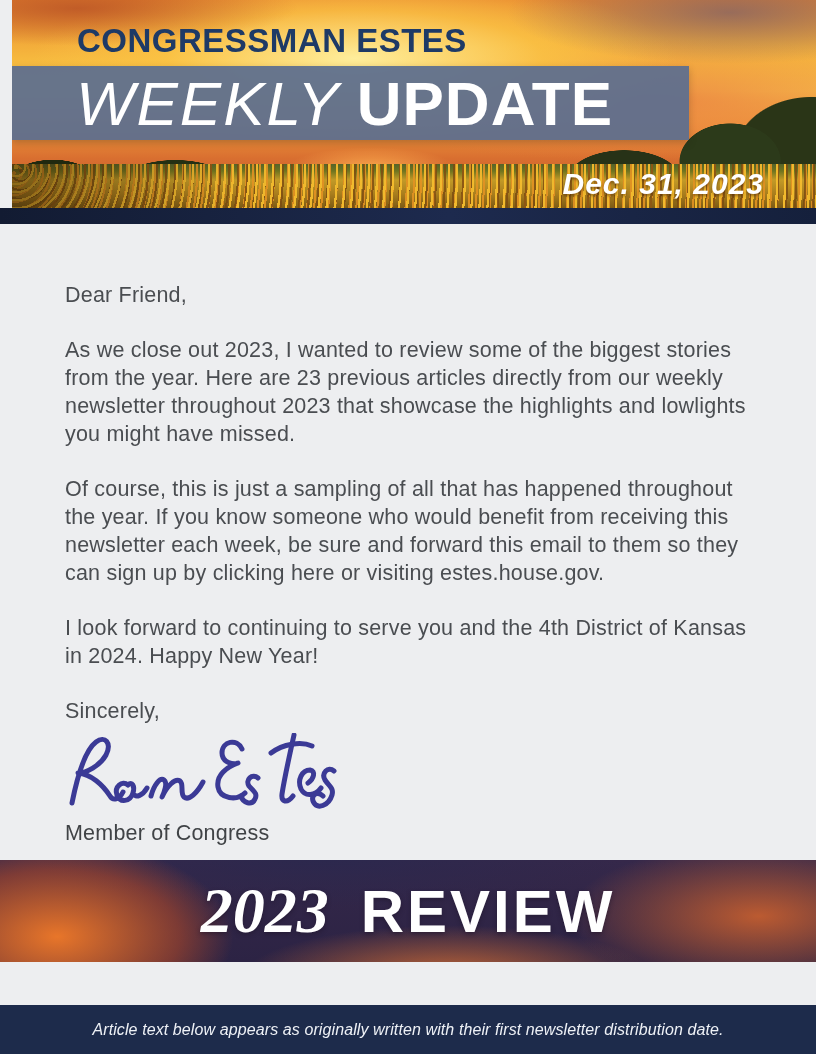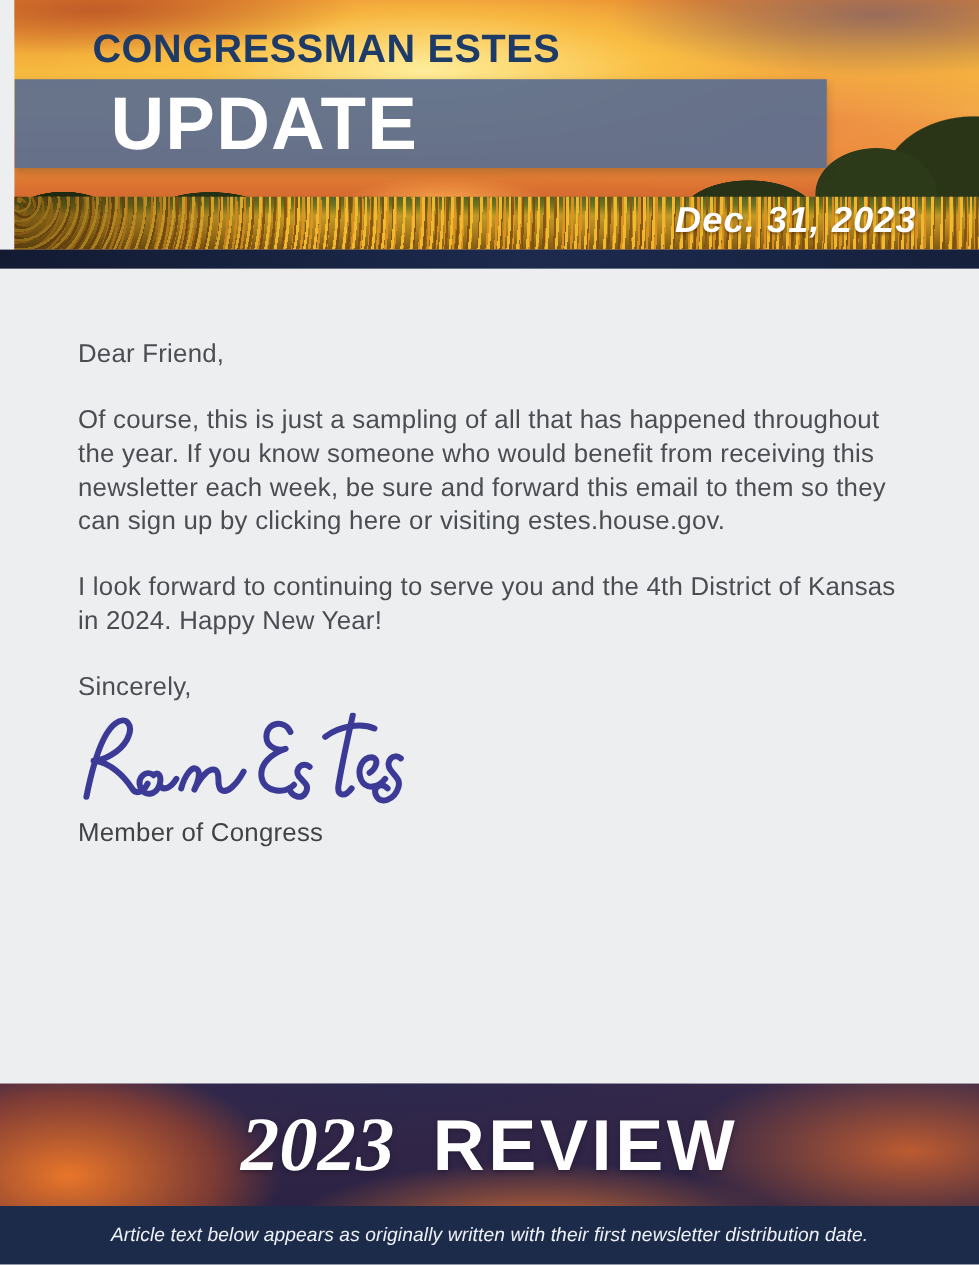--- a/index.html
+++ b/index.html
@@ -71,21 +71,21 @@
     color:#4a4d51; font-size:21.5px; line-height:28px; letter-spacing:.2px;
   }
   .letter-body p { margin:0 0 27px 0; }
   .letter-body a { color:inherit; text-decoration:none; cursor:pointer; }
   .closing { margin-bottom:8px !important; }
   .signature { display:block; margin:0 0 10px 0; }
   .member-title { margin:0 !important; color:#404346; }
 
   
   .review-banner {
-    position:absolute; top:903px; left:0; width:816px; height:102px; overflow:hidden;
+    position:absolute; top:860px; left:0; width:816px; height:102px; overflow:hidden;
     display:flex; align-items:center; justify-content:center;
     background:
       radial-gradient(ellipse 30% 130% at 7% 75%, rgba(242,122,40,.95) 0%, rgba(200,80,35,.5) 50%, rgba(200,80,35,0) 72%),
       radial-gradient(ellipse 36% 110% at 93% 55%, rgba(212,100,45,.85) 0%, rgba(212,100,45,0) 65%),
       radial-gradient(ellipse 42% 85% at 55% 115%, rgba(235,120,50,.8) 0%, rgba(235,120,50,0) 60%),
       radial-gradient(ellipse 52% 75% at 40% -5%, rgba(42,40,78,.9) 0%, rgba(42,40,78,0) 70%),
       linear-gradient(180deg,#35284a 0%,#2c2344 100%);
   }
   .review-year {
     font-family:"Liberation Serif", serif; font-style:italic; font-weight:bold;
@@ -108,29 +108,31 @@
 </head>
 <body>
 
 <div class="page">
 
   <div class="header">
     <div class="treeline"></div>
     <div class="field"></div>
     <div class="congressman-title">CONGRESSMAN ESTES</div>
     <div class="weekly-band">
+      <span class="weekly-label">WEEKLY</span>
       <span class="update-label">UPDATE</span>
     </div>
     <div class="header-date">Dec. 31, 2023</div>
   </div>
 
   <div class="navy-stripe"></div>
 
   <div class="letter-body">
     <p>Dear Friend,</p>
+    <p>As we close out 2023, I wanted to review some of the biggest stories from the year. Here are 23 previous articles directly from our weekly newsletter throughout 2023 that showcase the highlights and lowlights you might have missed.</p>
     <p><span>Of course, this is just a sampling of all that has happened throughout the year. If you know someone who would benefit from receiving this newsletter each week, be sure and forward this email to them so they can sign up by </span><a>clicking here</a><span> or visiting </span><a>estes.house.gov</a><span>.</span></p>
     <p>I look forward to continuing to serve you and the 4th District of Kansas in 2024. Happy New Year!</p>
     <p class="closing">Sincerely,</p>
 
     <svg class="signature" role="img" width="285" height="76" viewBox="0 0 285 76" aria-label="Ron Estes">
       <g fill="none" stroke="#3b3a96" stroke-width="5" stroke-linecap="round" stroke-linejoin="round">
 
         <path d="M7,70 C11,50 19,18 31,9 C40,2 47,10 41,22 C35,33 21,40 13,40 C26,41 38,52 45,63 C48,68 54,67 58,59"></path>
 
         <path d="M63,52 C57,47 49,54 52,62 C55,70 65,69 68,60 C70,53 67,48 63,52 M68,60 C71,66 78,62 82,55"></path>

